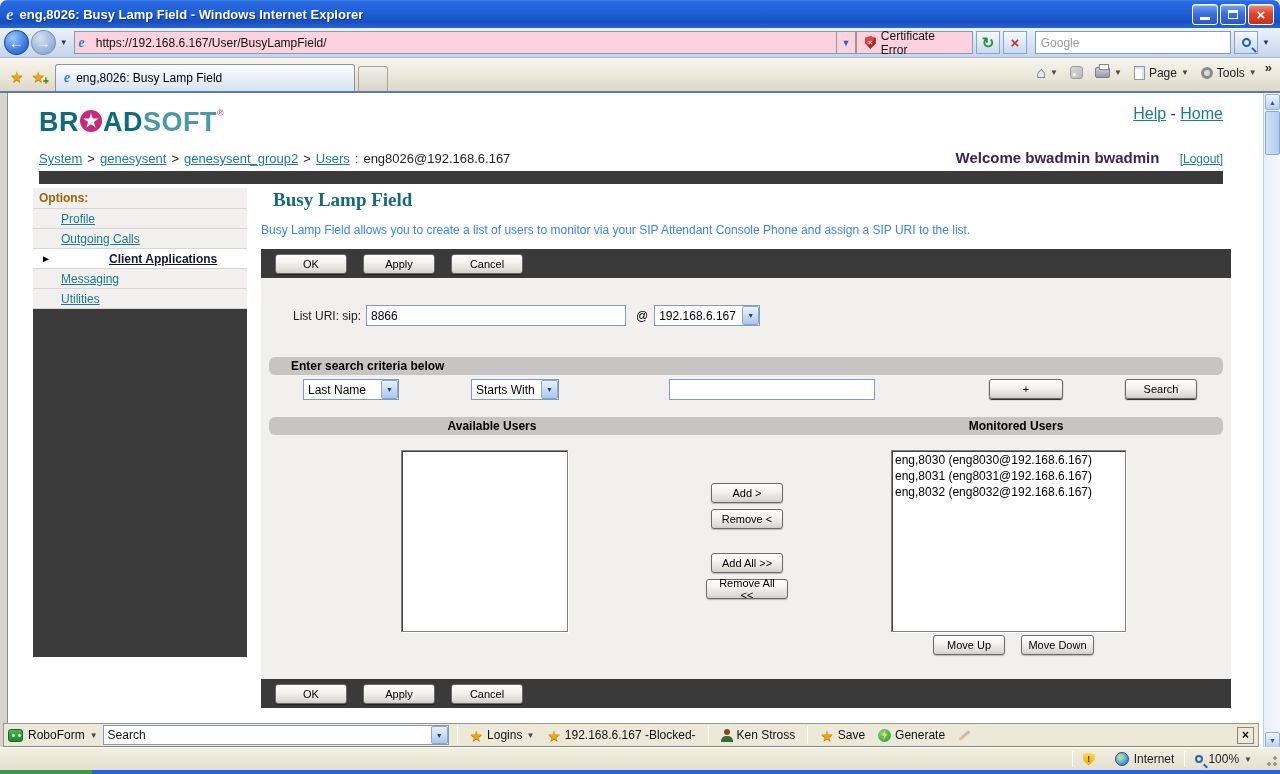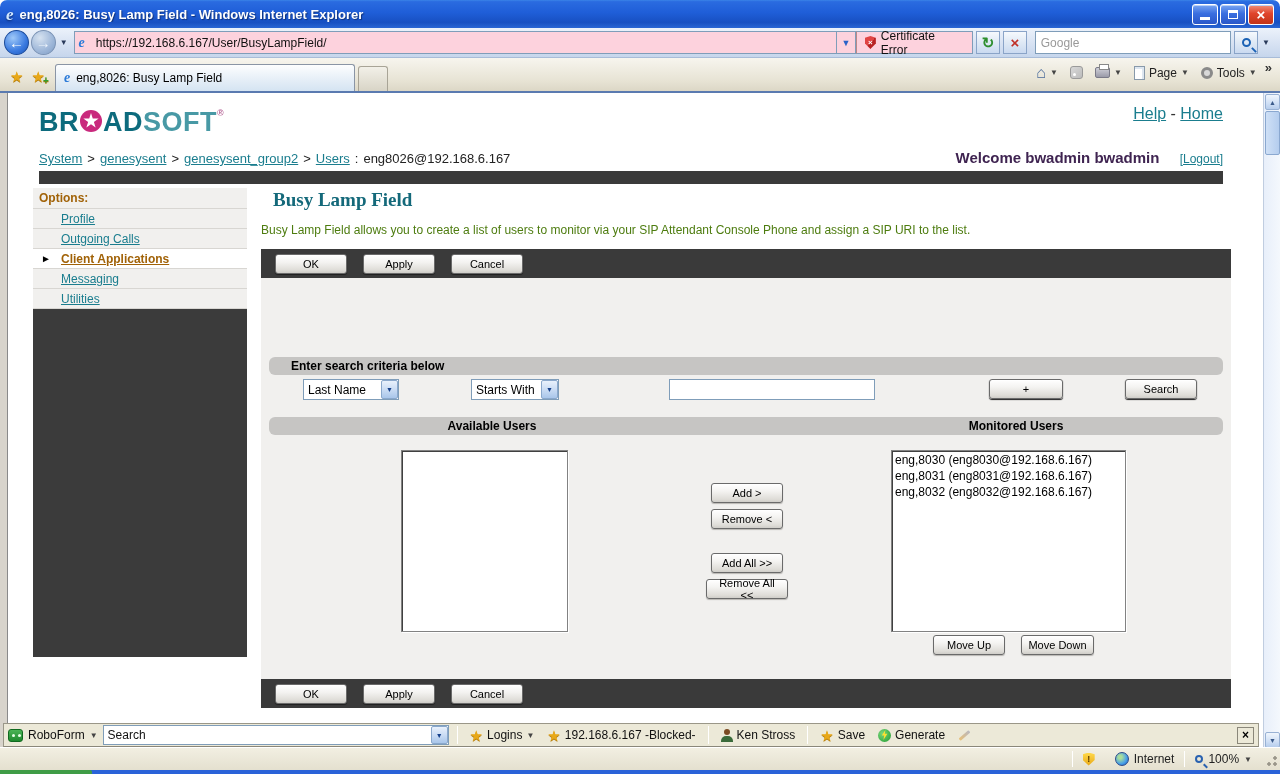--- a/index.html
+++ b/index.html
@@ -92,27 +92,27 @@
   .crumbs { font-size:13px; color:#222; display:flex; gap:5px; align-items:baseline; white-space:nowrap; }
   .welcome { margin-left:auto; font-size:15px; font-weight:bold; color:#3f2451; white-space:nowrap; }
   .welcome .logout { font-size:12px; font-weight:normal; margin-left:16px; }
   .darkrule { position:absolute; left:30px; right:40px; top:78px; height:13px; background:#3a3a3a; }
 
   
   .sidebar { position:absolute; left:24px; top:95px; width:214px; }
   .sb-row { height:20px; background:#f1f0ee; border-bottom:1px solid #d8d6d2; display:flex; align-items:center; padding-left:28px; font-size:12px; position:relative; }
   .sb-row.hdr { padding-left:6px; font-weight:bold; color:#a16207; height:21px; }
   .sb-row.sel { background:#fff; }
-  .sb-row.sel a { font-weight:bold; color:#a16207; }
+  .sb-row.sel a { font-weight:bold; color:#0f172a;margin-left:48px; }
   .sb-arrow { position:absolute; left:8px; top:4px; font-size:10px; color:#000; }
   .sb-dark { width:214px; height:348px; background:#3b3b3b; }
 
   
   .main-title { position:absolute; left:264px; top:96px; font-size:19px; font-weight:bold; color:#14697a;font-family:Liberation Serif, serif; }
-  .main-desc { position:absolute; left:252px; top:130px; font-size:12px; color:#4d7c0f; width:960px; }
+  .main-desc { position:absolute; left:252px; top:130px; font-size:12px; color:#3b82f6; width:960px; }
   .darkbar { position:absolute; left:252px; width:970px; height:29px; background:#3a3a3a; display:flex; align-items:center; gap:16px; padding-left:14px; }
   .darkbar.top { top:156px; } .darkbar.bottom { top:586px; }
   .xpbtn { min-width:72px; height:20px; border:1px solid #6a6a6a; border-radius:3px; font-size:11px; color:#000; text-align:center;
     background:linear-gradient(180deg,#ffffff,#f4f3f1 40%,#dedcd7 85%,#cfcdc8); box-shadow:0 1px 1px #202020, inset 0 1px 0 #fff;
     display:inline-flex; align-items:center; justify-content:center; padding:0 6px; cursor:pointer; }
   .panel { position:absolute; left:252px; top:185px; width:970px; height:401px; background:#f1f0ee; }
   .urirow { position:absolute; left:0; top:27px; width:100%; display:flex; align-items:center; }
   .urilabel { width:105px; text-align:right; font-size:12px; color:#222; padding-right:5px; }
   .txtinput { height:21px; border:1px solid #7f9db9; background:#fff; font-family:"Liberation Sans",sans-serif; font-size:12px; padding:0 4px; }
   .uri-input { width:260px; }
@@ -329,20 +329,29 @@
     <div class="main-desc">Busy Lamp Field allows you to create a list of users to monitor via your SIP Attendant Console Phone and assign a SIP URI to the list.</div>
 
     <div class="darkbar top">
       <span class="xpbtn">OK</span>
       <span class="xpbtn">Apply</span>
       <span class="xpbtn">Cancel</span>
     </div>
 
     <div class="panel">
 
+      <div class="urirow">
+        <span class="urilabel">List URI: sip:</span>
+        <input class="txtinput uri-input" value="8866" style="">
+        <span class="atsign">@</span>
+        <span class="xpsel" style="width:106px;">
+          <span class="txt">192.168.6.167</span>
+          <span class="arrow">▼</span>
+        </span>
+      </div>
 
       <div class="band b1">
         <span>Enter search criteria below</span>
       </div>
       <div class="searchrow">
         <span class="xpsel sel-field">
           <span class="txt">Last Name</span>
           <span class="arrow">▼</span>
         </span>
         <span class="xpsel sel-cond">

